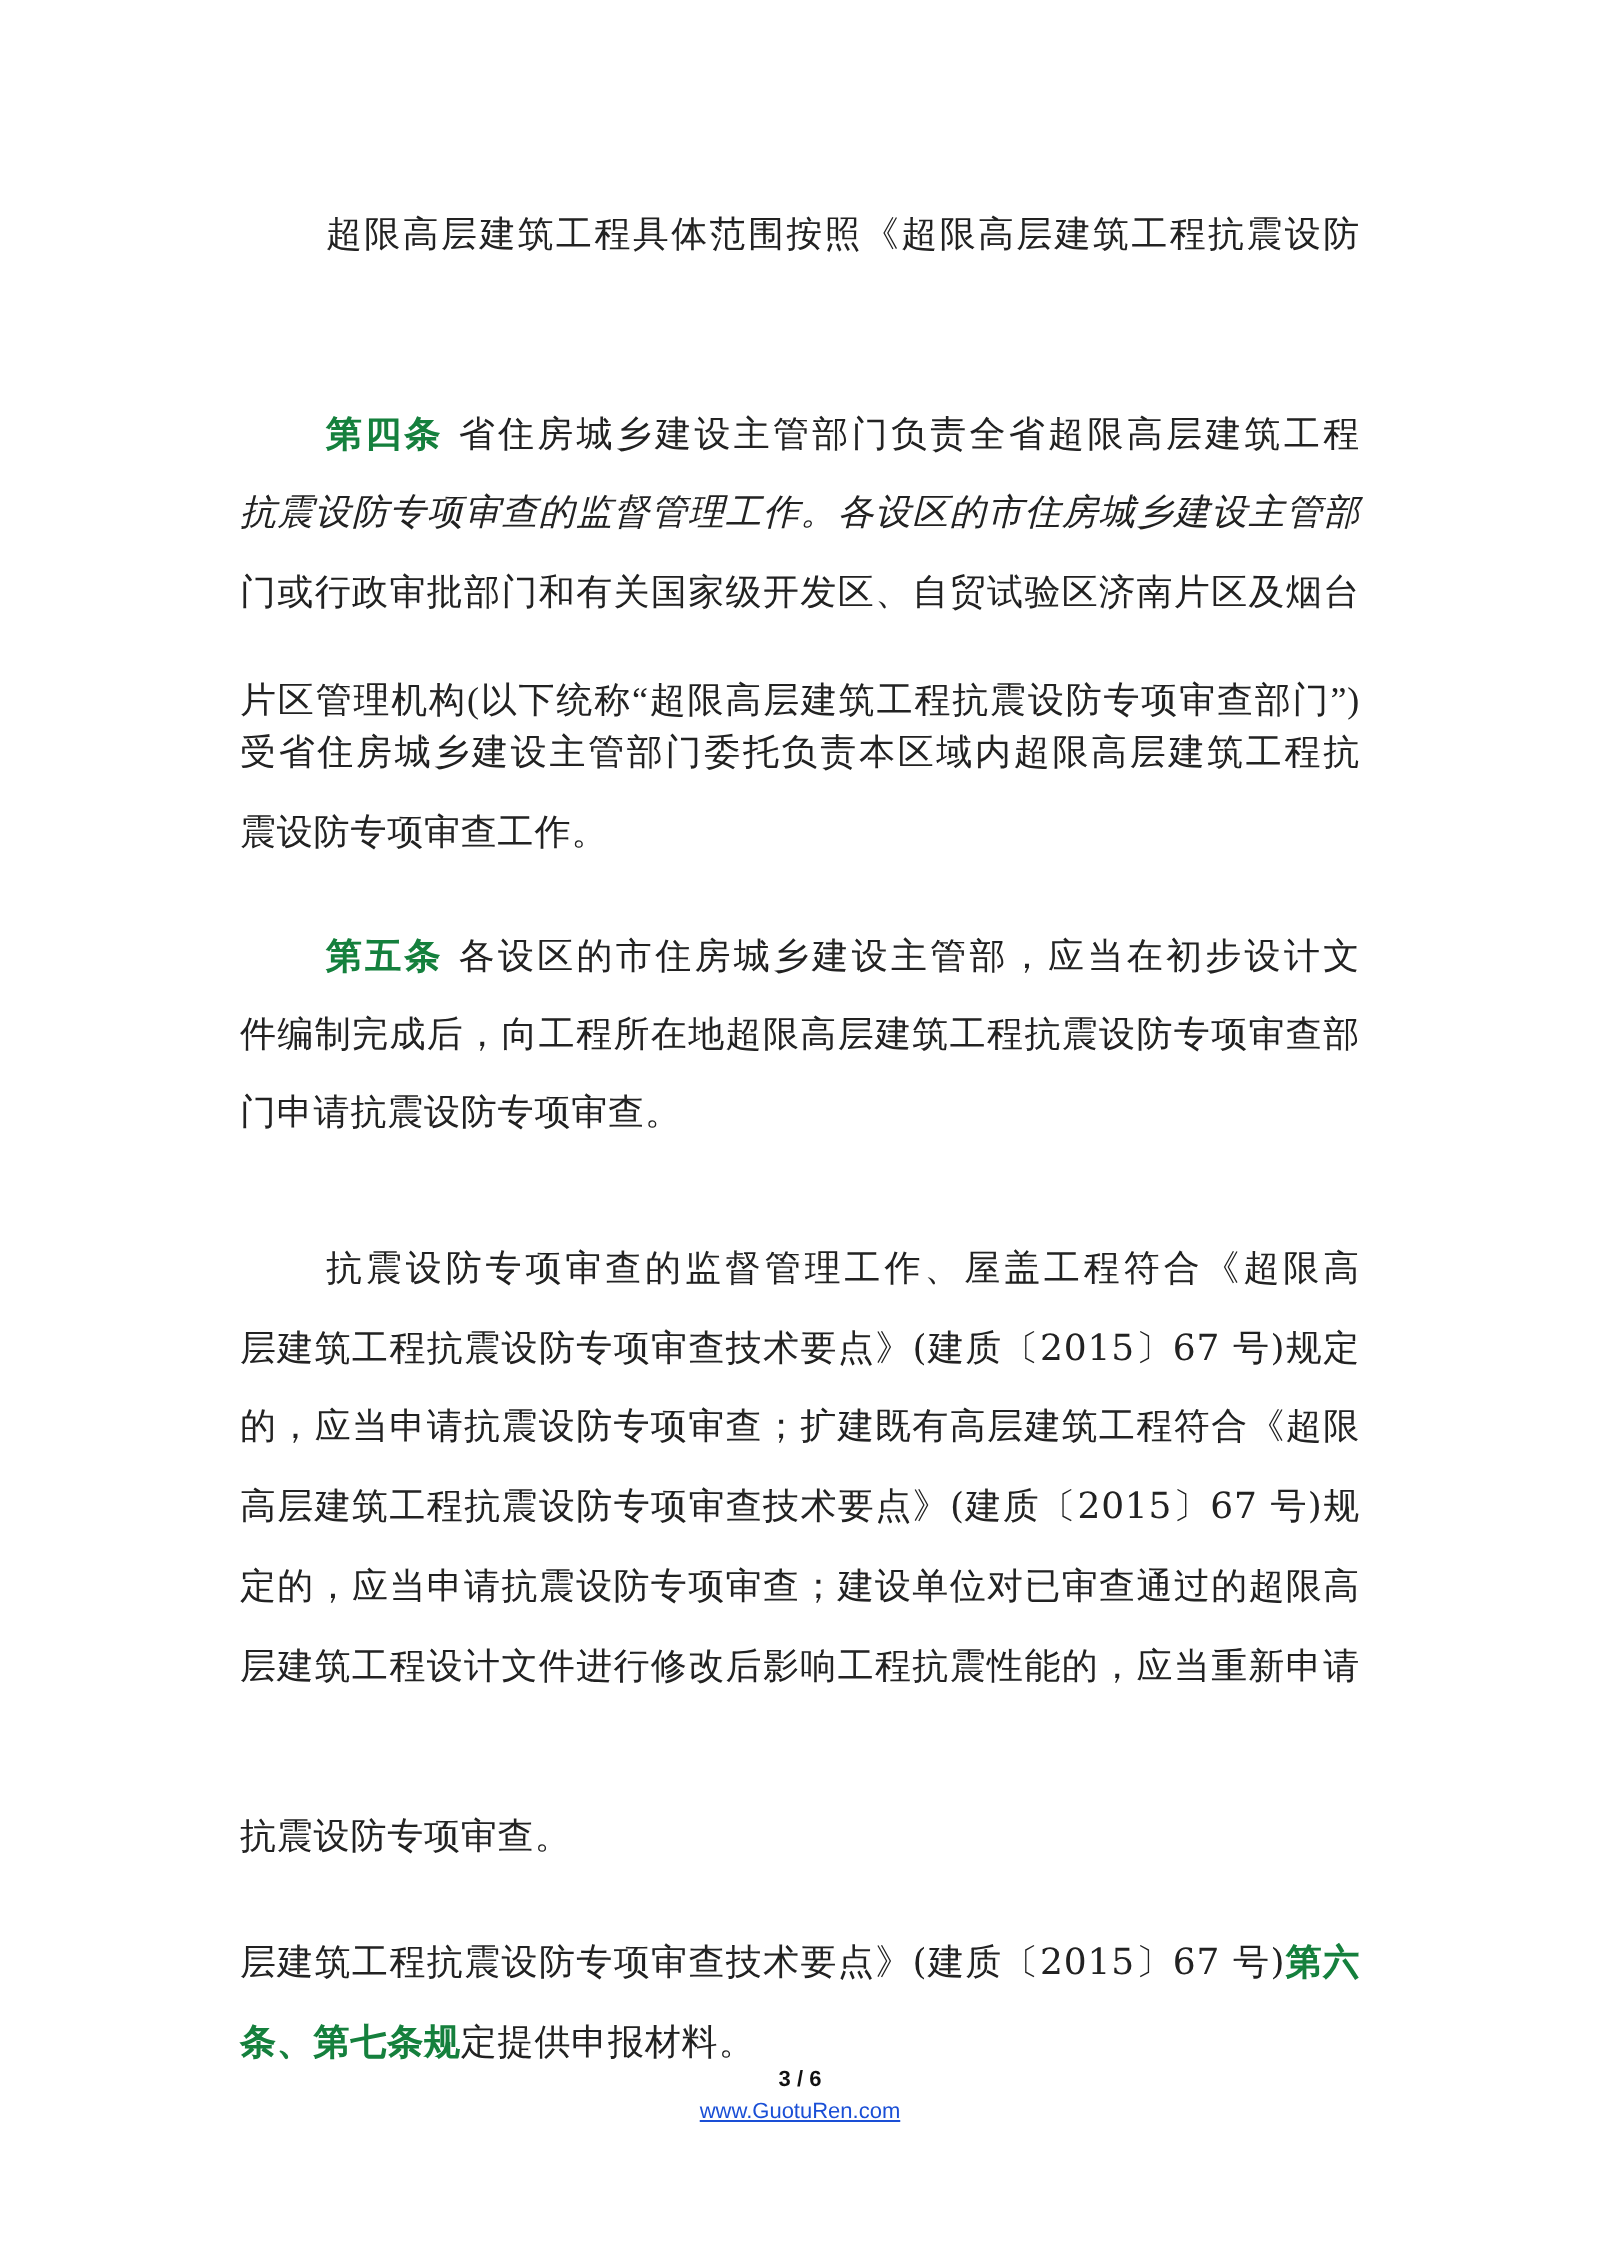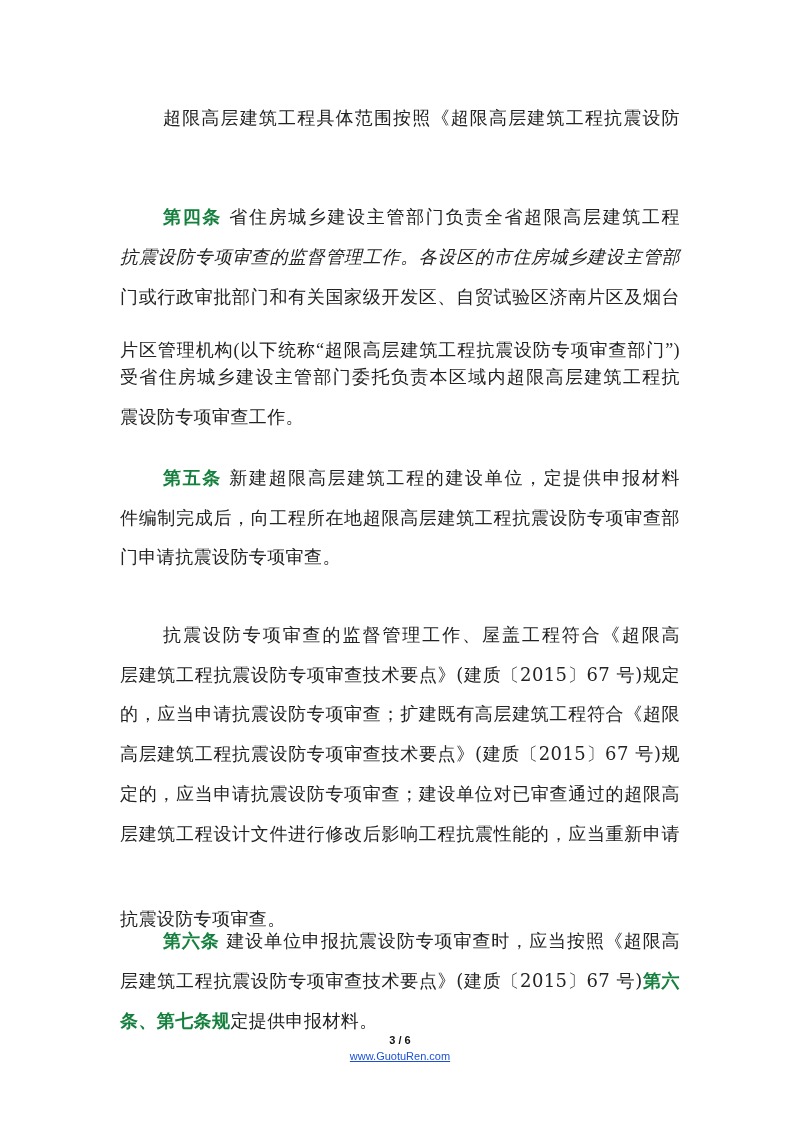--- a/index.html
+++ b/index.html
@@ -25,31 +25,30 @@
 
   <div class="line indent" style="top:106px;">超限高层建筑工程具体范围按照《超限高层建筑工程抗震设防</div>
 
   <div class="line indent" style="top:205px;"><span class="b">第四条</span><span>&nbsp;</span><span>省住房城乡建设主管部门负责全省超限高层建筑工程</span></div>
   <div class="line" style="top:245px;font-style:italic;">抗震设防专项审查的监督管理工作。各设区的市住房城乡建设主管部</div>
   <div class="line" style="top:285px;">门或行政审批部门和有关国家级开发区、自贸试验区济南片区及烟台</div>
   <div class="line" style="top:338px;font-family:Liberation Serif, serif;">片区管理机构(以下统称“超限高层建筑工程抗震设防专项审查部门”)</div>
   <div class="line" style="top:365px;">受省住房城乡建设主管部门委托负责本区域内超限高层建筑工程抗</div>
   <div class="line last" style="top:405px;">震设防专项审查工作。</div>
 
-  <div class="line indent" style="top:466px;"><span class="b">第五条</span><span>&nbsp;</span><span>新建超限高层建筑工程的建设单位，定提供申报材料</span></div>
+  <div class="line indent" style="top:466px;"><span class="b">第五条</span><span>&nbsp;</span><span>各设区的市住房城乡建设主管部，应当在初步设计文</span></div>
   <div class="line" style="top:506px;">件编制完成后，向工程所在地超限高层建筑工程抗震设防专项审查部</div>
   <div class="line last" style="top:545px;">门申请抗震设防专项审查。</div>
 
   <div class="line indent" style="top:623px;">抗震设防专项审查的监督管理工作、屋盖工程符合《超限高</div>
   <div class="line" style="top:663px;">层建筑工程抗震设防专项审查技术要点》(建质〔2015〕67 号)规定</div>
   <div class="line" style="top:702px;">的，应当申请抗震设防专项审查；扩建既有高层建筑工程符合《超限</div>
   <div class="line" style="top:742px;">高层建筑工程抗震设防专项审查技术要点》(建质〔2015〕67 号)规</div>
   <div class="line" style="top:782px;">定的，应当申请抗震设防专项审查；建设单位对已审查通过的超限高</div>
   <div class="line" style="top:822px;">层建筑工程设计文件进行修改后影响工程抗震性能的，应当重新申请</div>
   <div class="line last" style="top:862px;margin-top:45px;">抗震设防专项审查。</div>
 
-  <div class="line indent" style="top:929px;"><span class="b">第六条</span><span>&nbsp;</span><span>建设单位申报抗震设防专项审查时，应当按照《超限高</span></div>
   <div class="line" style="top:969px;"><span>层建筑工程抗震设防专项审查技术要点》(建质〔2015〕67 号)</span><span class="b">第六</span></div>
   <div class="line last" style="top:1009px;"><span class="b">条、第七条规</span><span>定提供申报材料。</span></div>
 
   <div class="footer-page">3 / 6</div>
   <a class="footer-link">www.GuotuRen.com</a>
 </div>
 
 </body></html>

